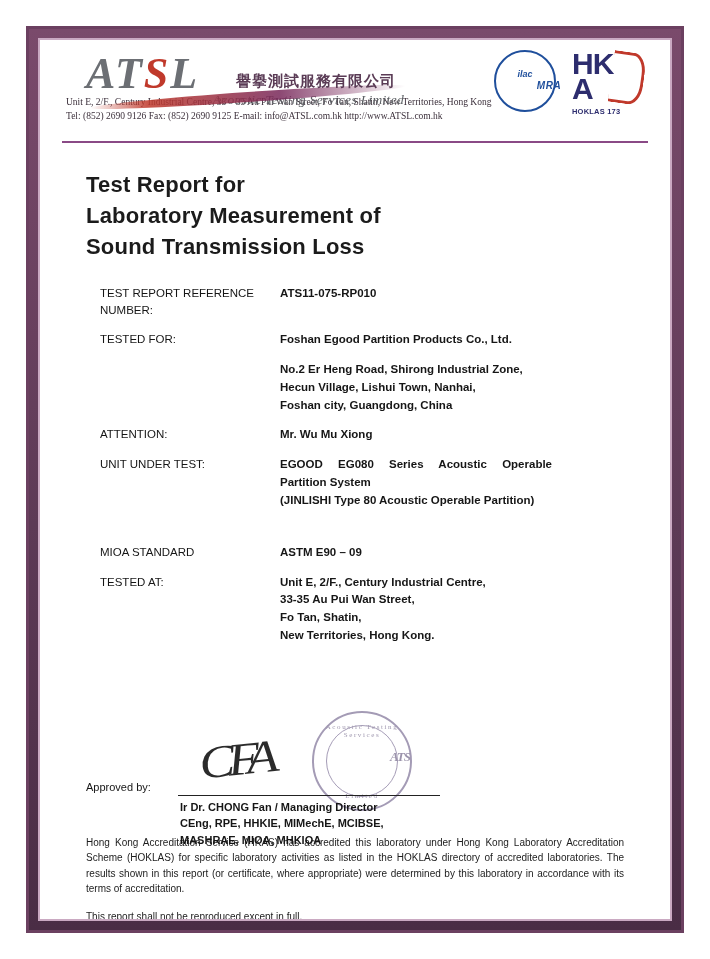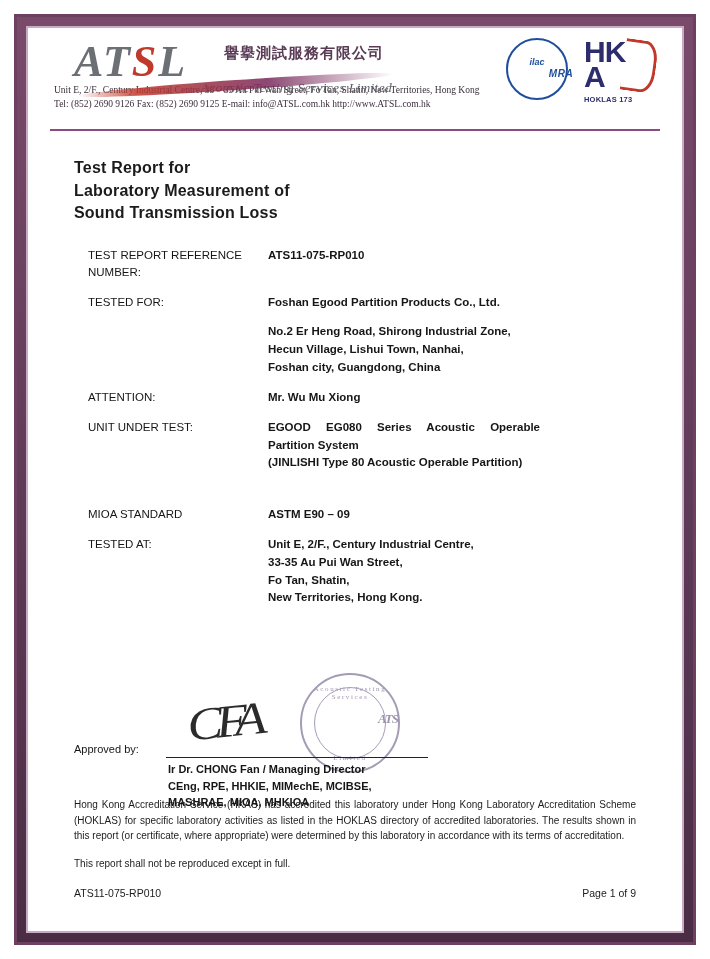--- a/index.html
+++ b/index.html
@@ -14,21 +14,21 @@
     overflow: hidden;
   }
 
   
   .page {
     position: relative;
     width: 710px;
     height: 959px;
     box-sizing: border-box;
     background: #ffffff;
-    padding: 14px;
+    padding: 26px;
   }
   .frame-outer {
     position: relative;
     width: 100%;
     height: 100%;
     box-sizing: border-box;
     border: 3px solid #6b4060;
     background: linear-gradient(180deg, #7a4a6b 0%, #5d3a56 55%, #4a2d45 100%);
     padding: 9px;
   }
@@ -65,21 +65,21 @@
     line-height: 1;
     position: relative;
     display: inline-block;
   }
   .logo-atsl .red {
     color: #c0392b;
   }
   .logo-cn {
     position: absolute;
     left: 150px;
-    top: 4px;
+    top: 20px;
     font-family: "DejaVu Sans", sans-serif;
     font-size: 15px;
     font-weight: bold;
     color: #5a3b55;
     letter-spacing: 1px;
     white-space: nowrap;
   }
   .logo-sub {
     font-family: "Liberation Serif", serif;
     font-style: italic;
@@ -184,21 +184,21 @@
   }
 
   
   .content {
     padding: 26px 46px 0 46px;
     box-sizing: border-box;
     position: relative;
     height: calc(100% - 160px);
   }
   .doc-title {
-    font-size: 16px;
+    font-size: 22px;
     font-weight: bold;
     color: #1b1b1b;
     line-height: 1.42;
     margin: 0 0 22px 0;
     letter-spacing: .2px;
   }
   .doc-title div { white-space: nowrap; }
 
   .fields {
     margin-left: 14px;

